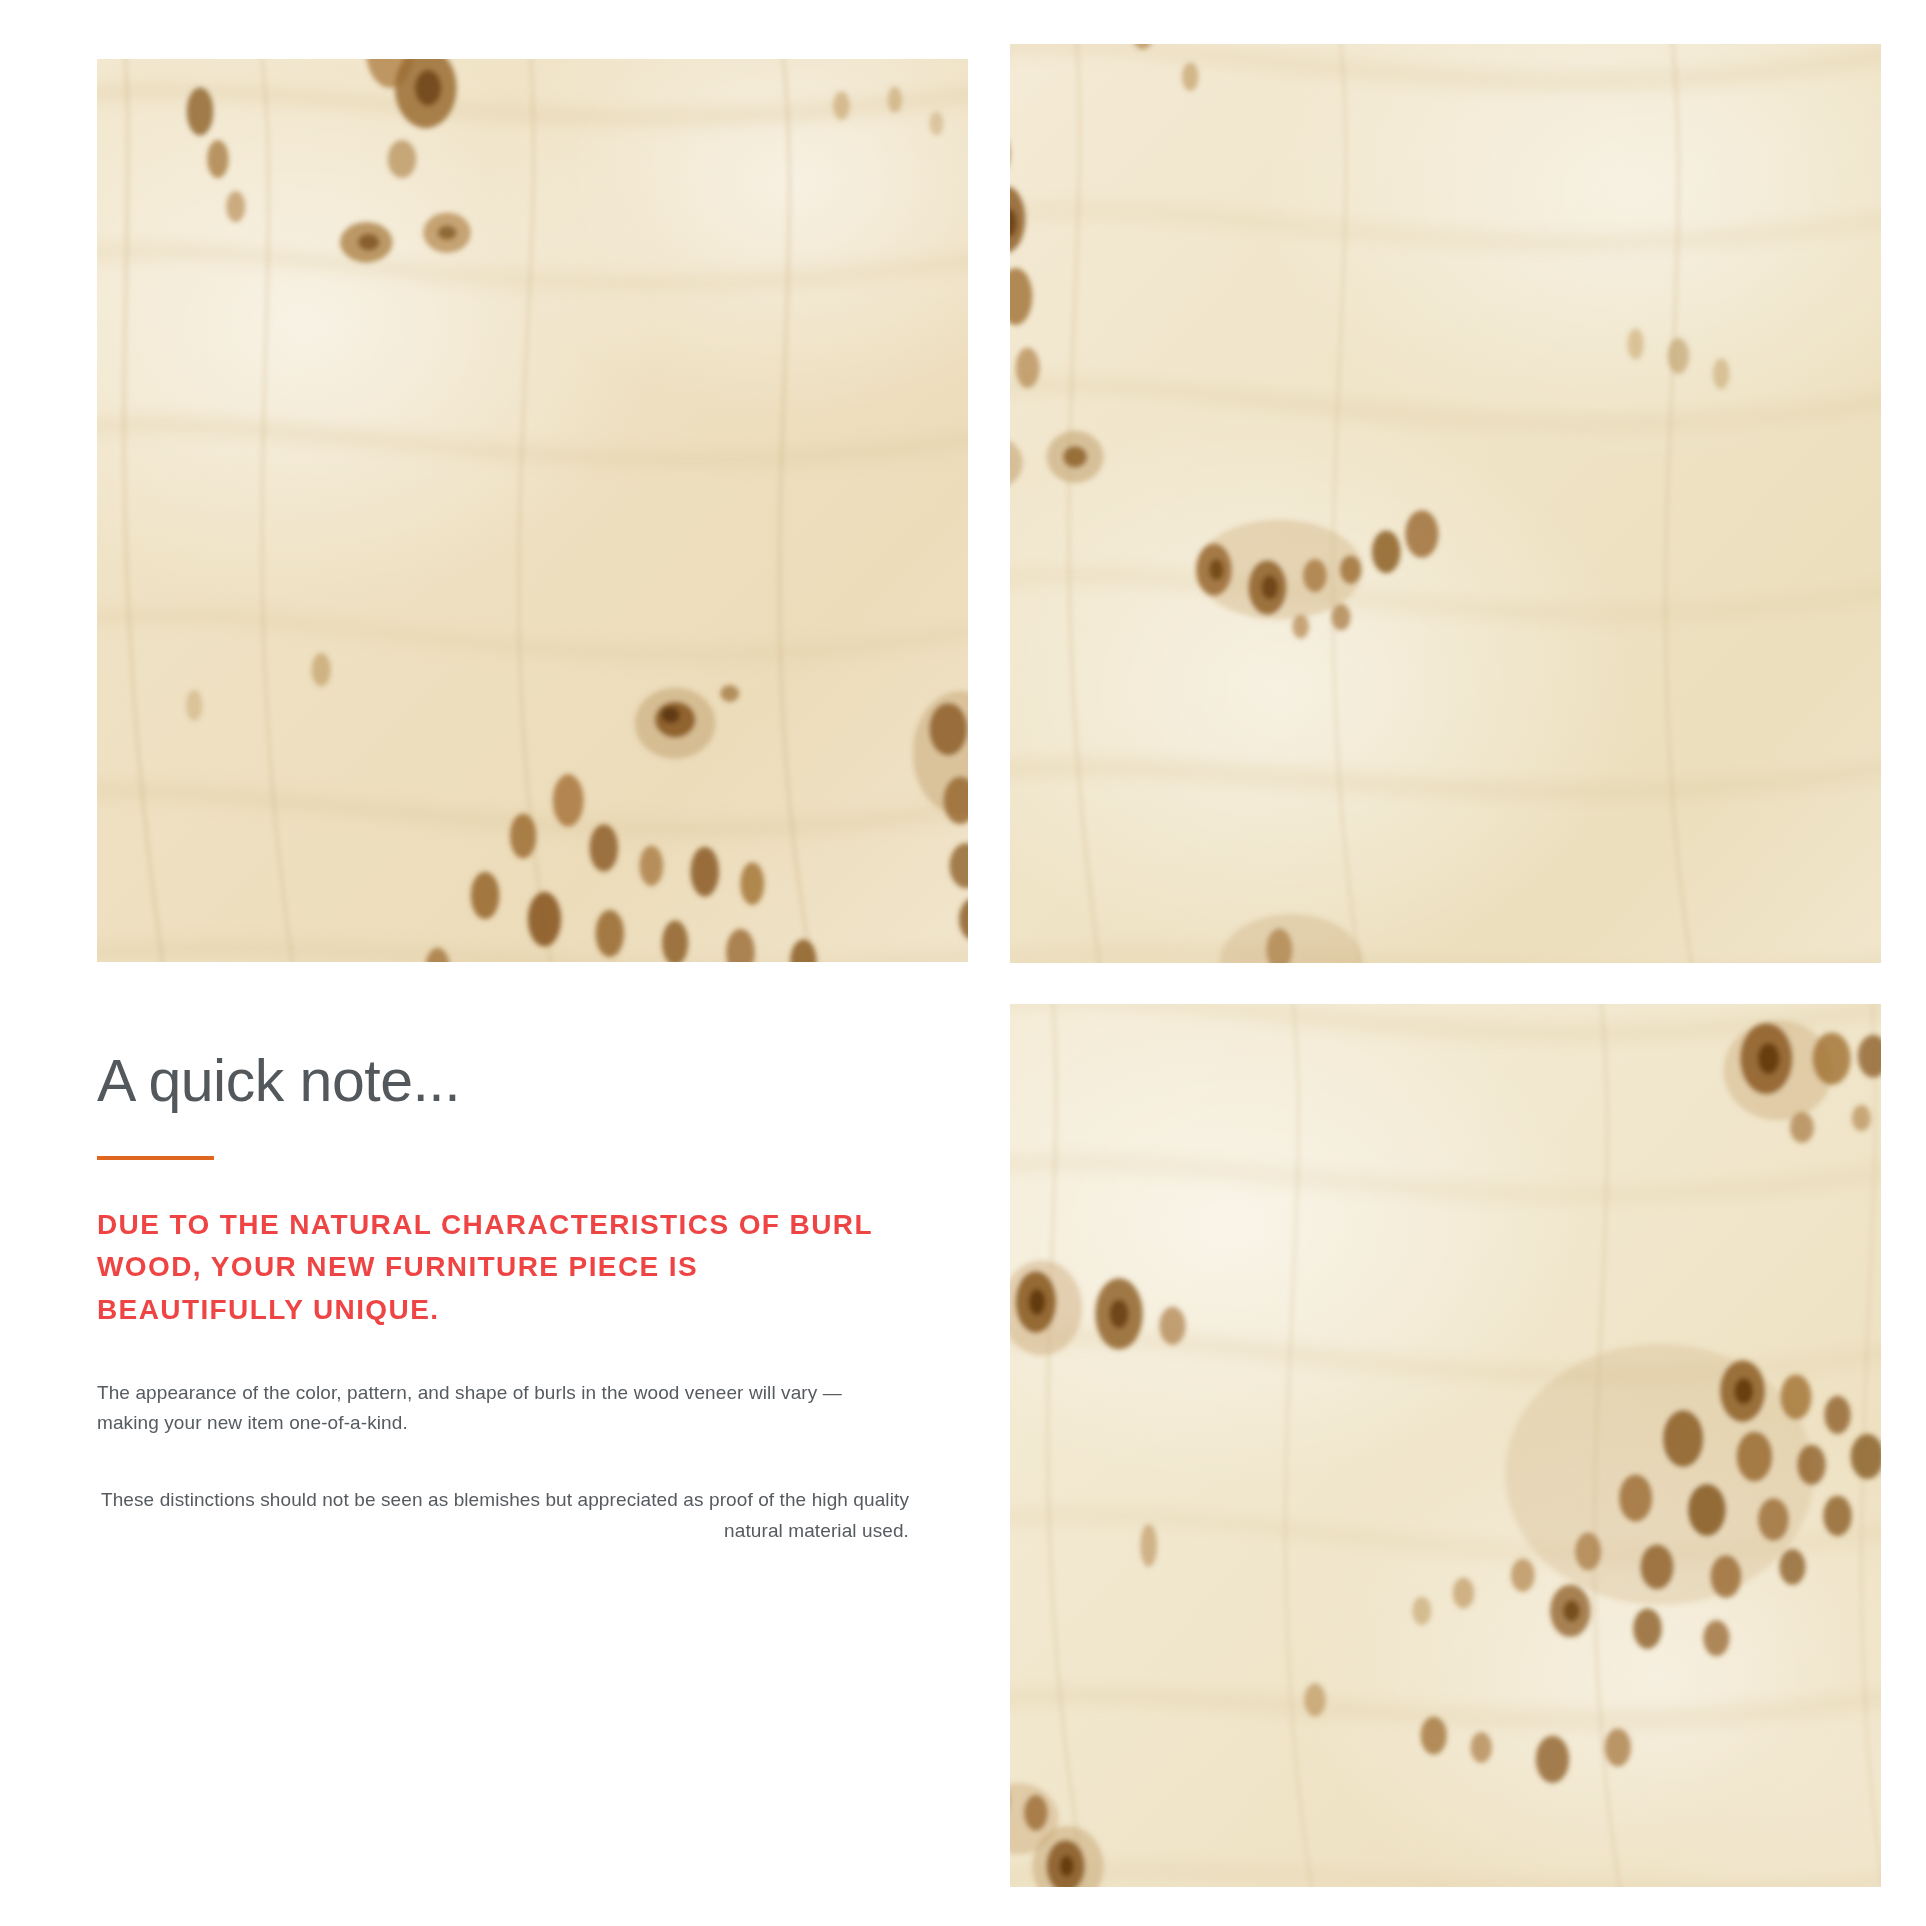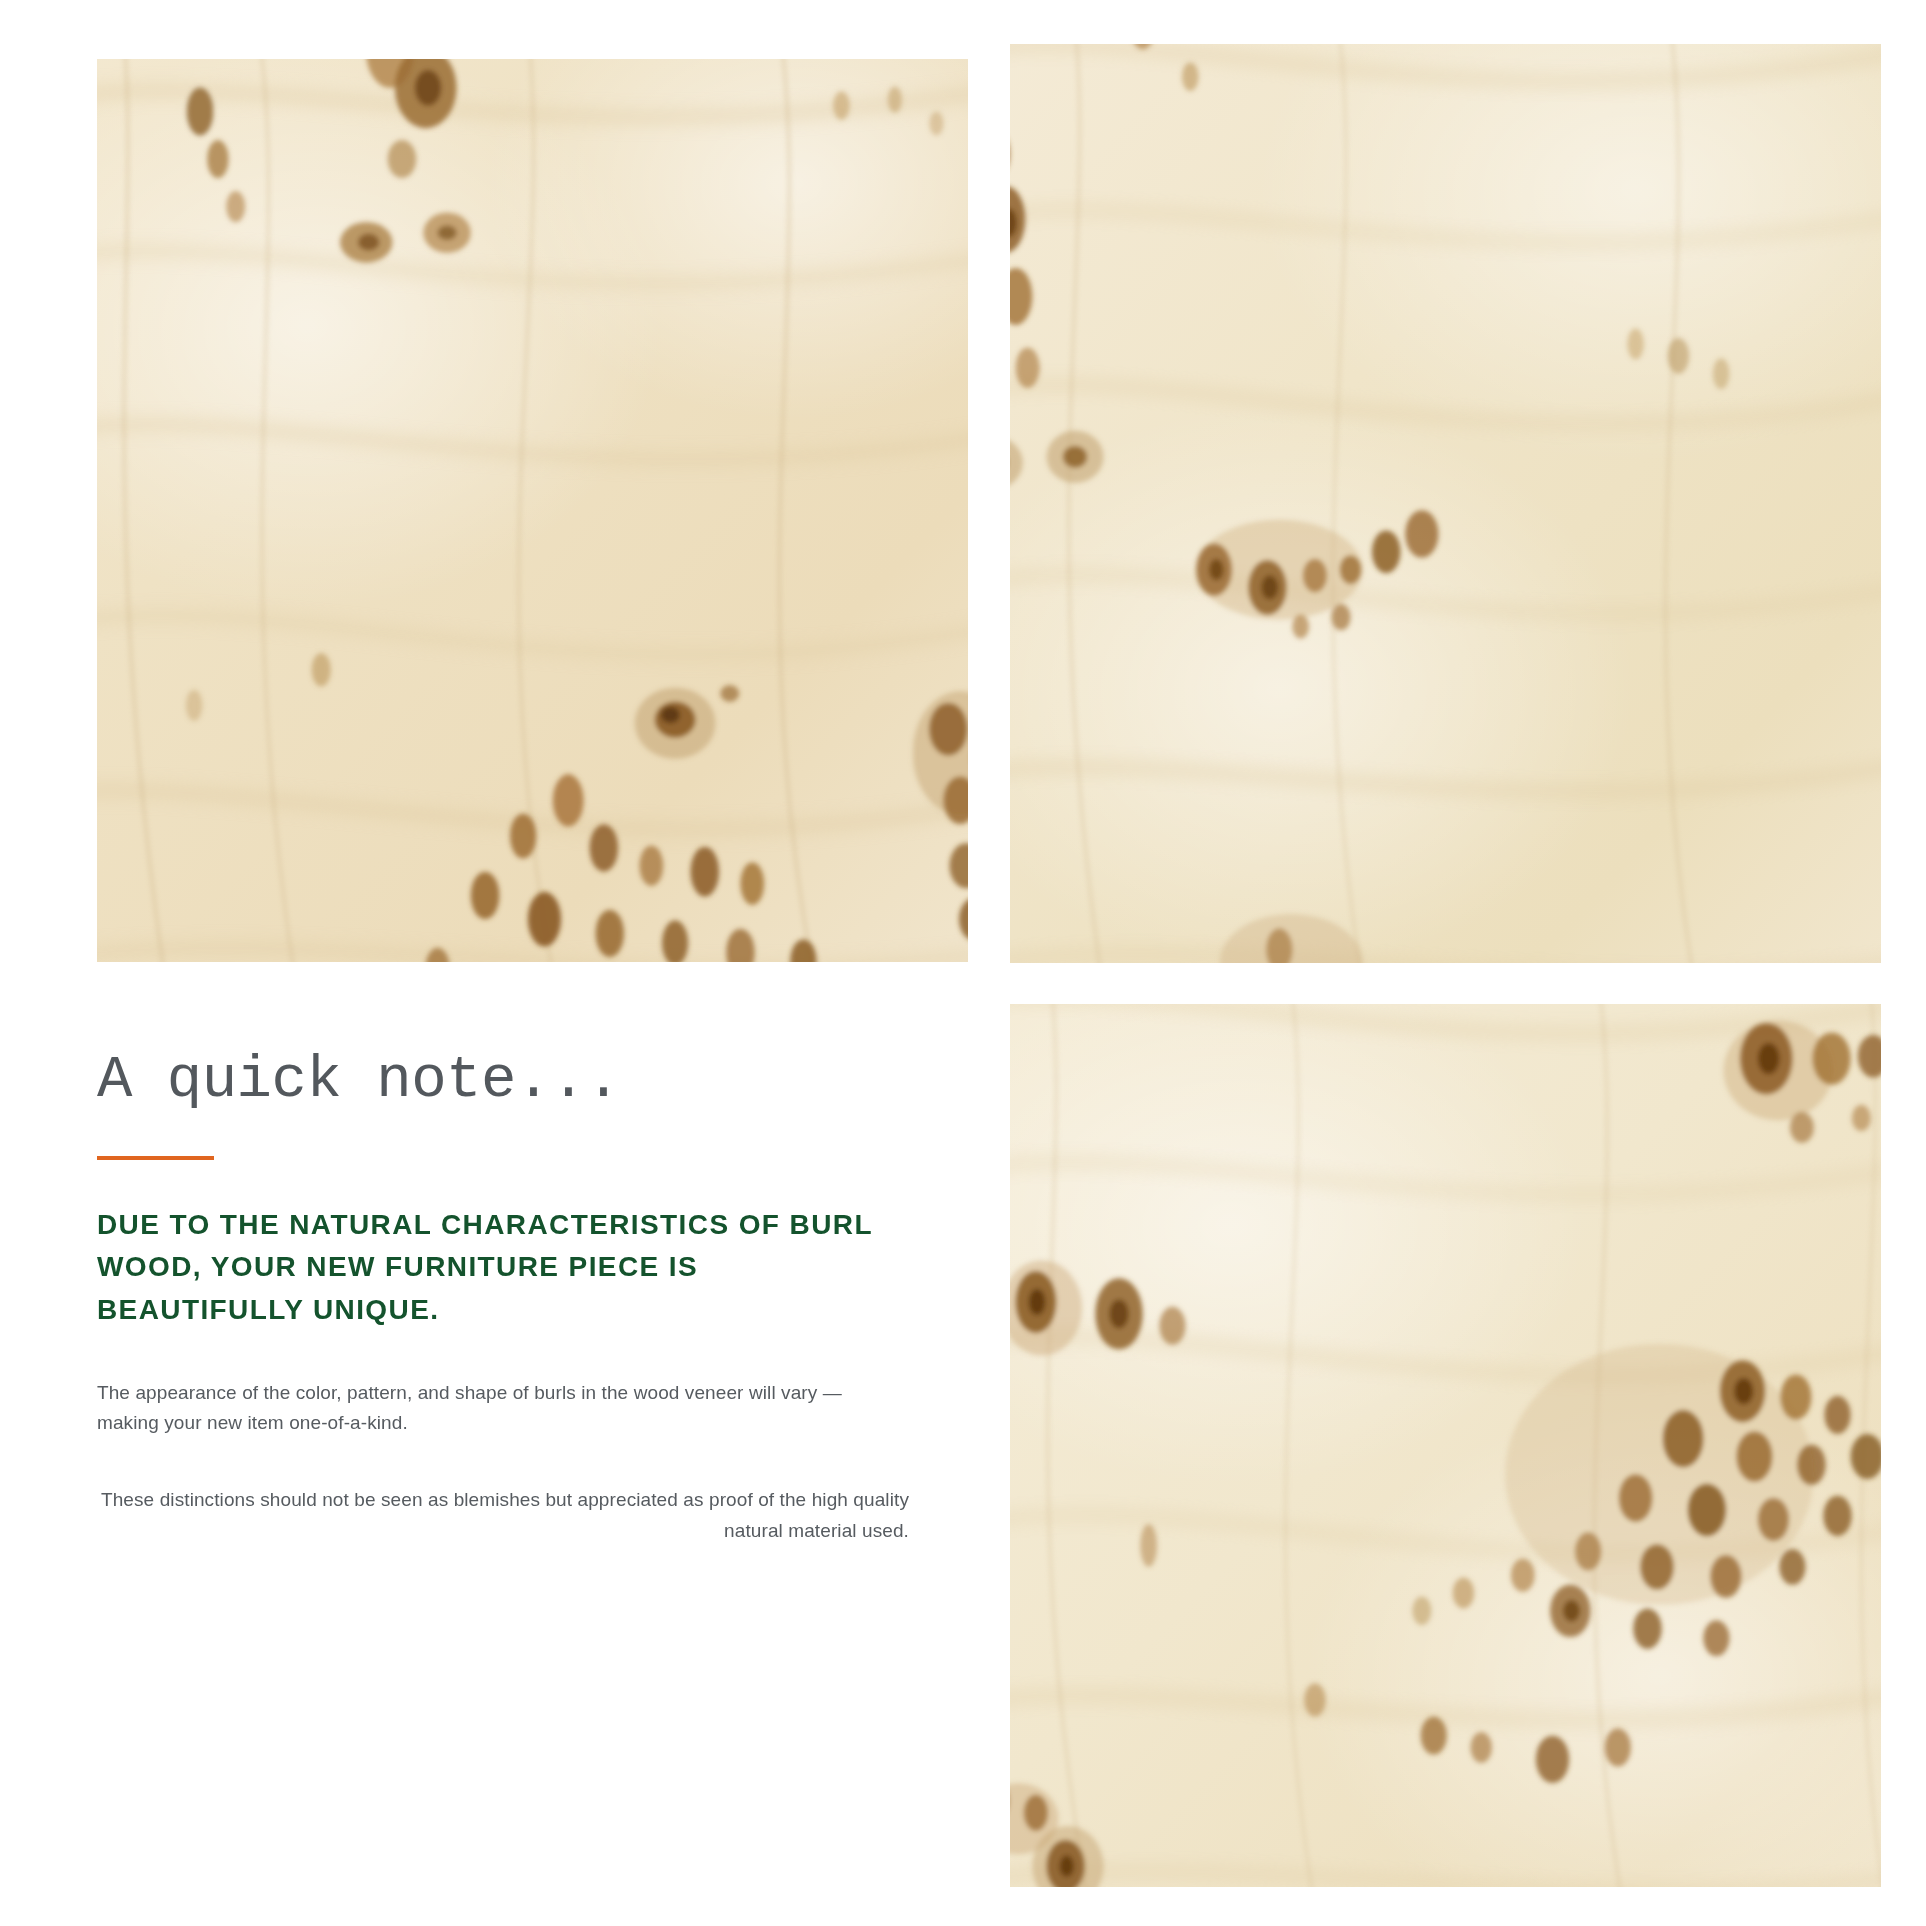--- a/index.html
+++ b/index.html
@@ -43,35 +43,34 @@
     top: 1049px;
     width: 832px;
   }
   .note h1 {
     margin: 0;
     font-size: 59px;
     font-weight: 400;
     letter-spacing: -0.5px;
     color: #53585d;
     line-height: 1.1;
-    font-family: Liberation Mono, monospace;
   }
   .rule {
     margin: 42px 0 44px 0;
     width: 117px;
     height: 4px;
     background: #e0651f;
   }
   .lede {
     margin: 0 0 46px 0;
     font-size: 28px;
     font-weight: 700;
     line-height: 1.52;
     letter-spacing: 1.4px;
-    color: #14532d;
+    color: #ef4444;
     text-transform: uppercase;
     max-width: 802px;
   }
   .body-par {
     margin: 0 0 46px 0;
     font-size: 19px;
     font-weight: 400;
     line-height: 1.62;
     color: #565b60;
     letter-spacing: 0.1px;

